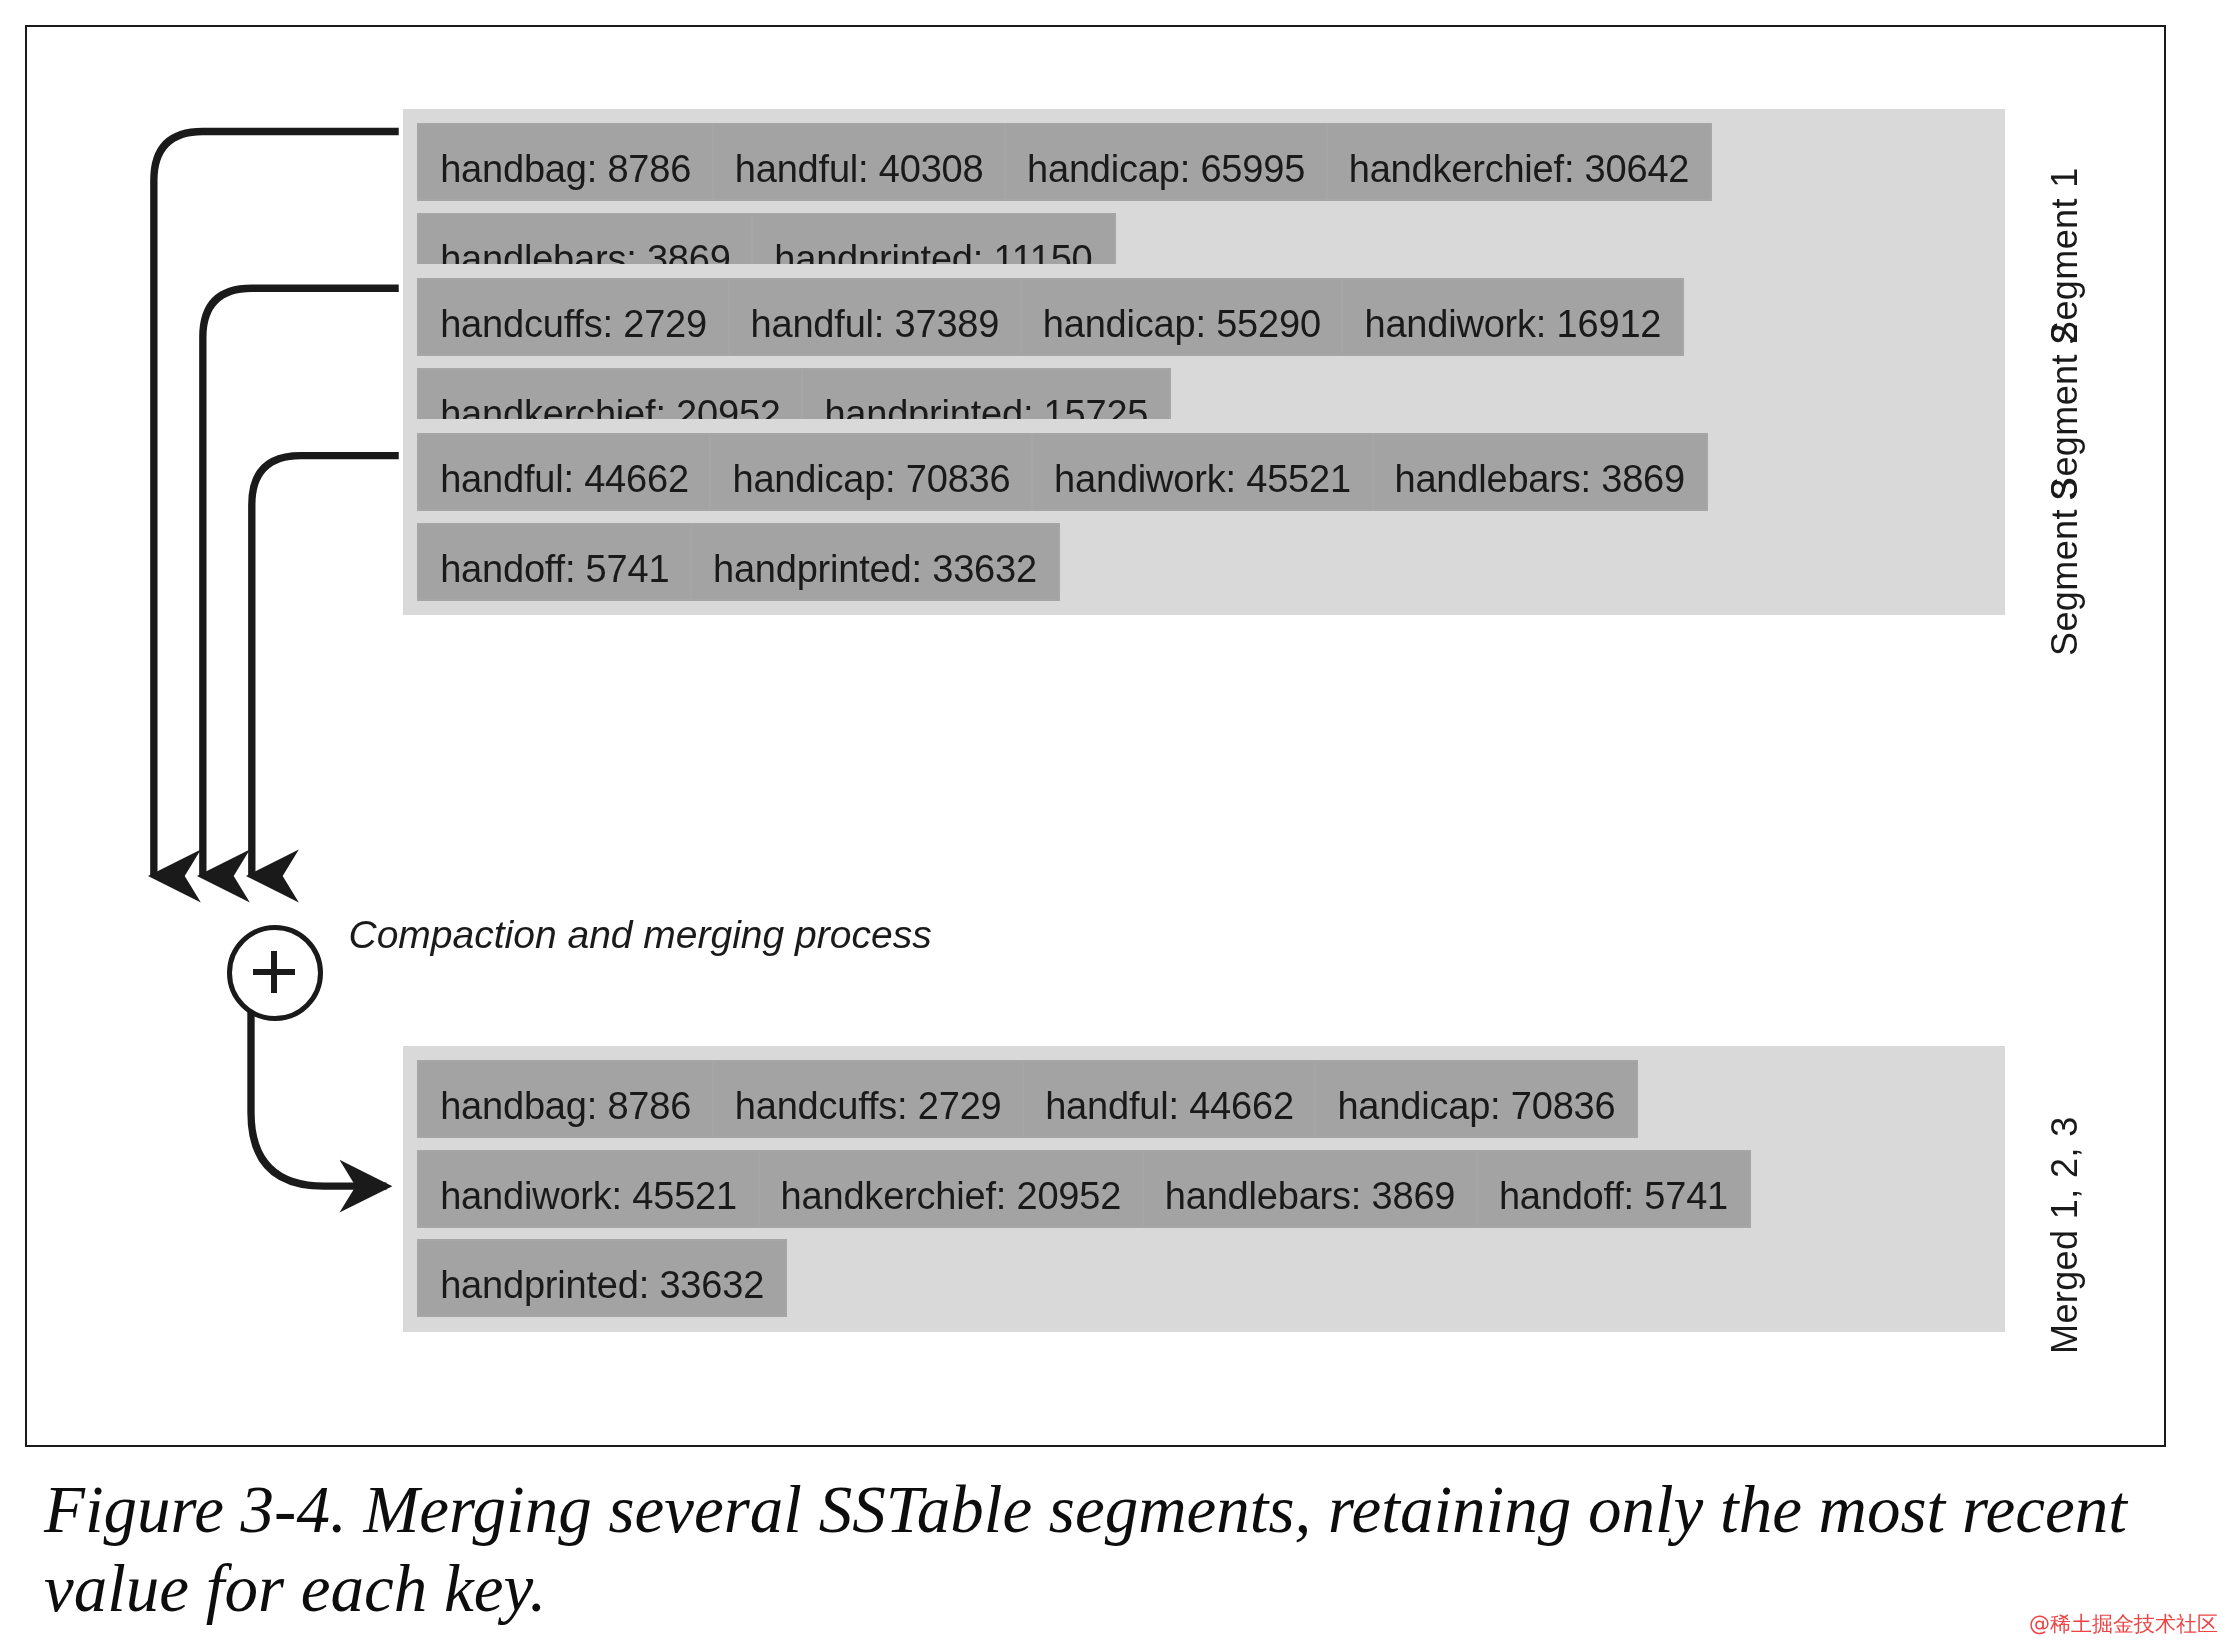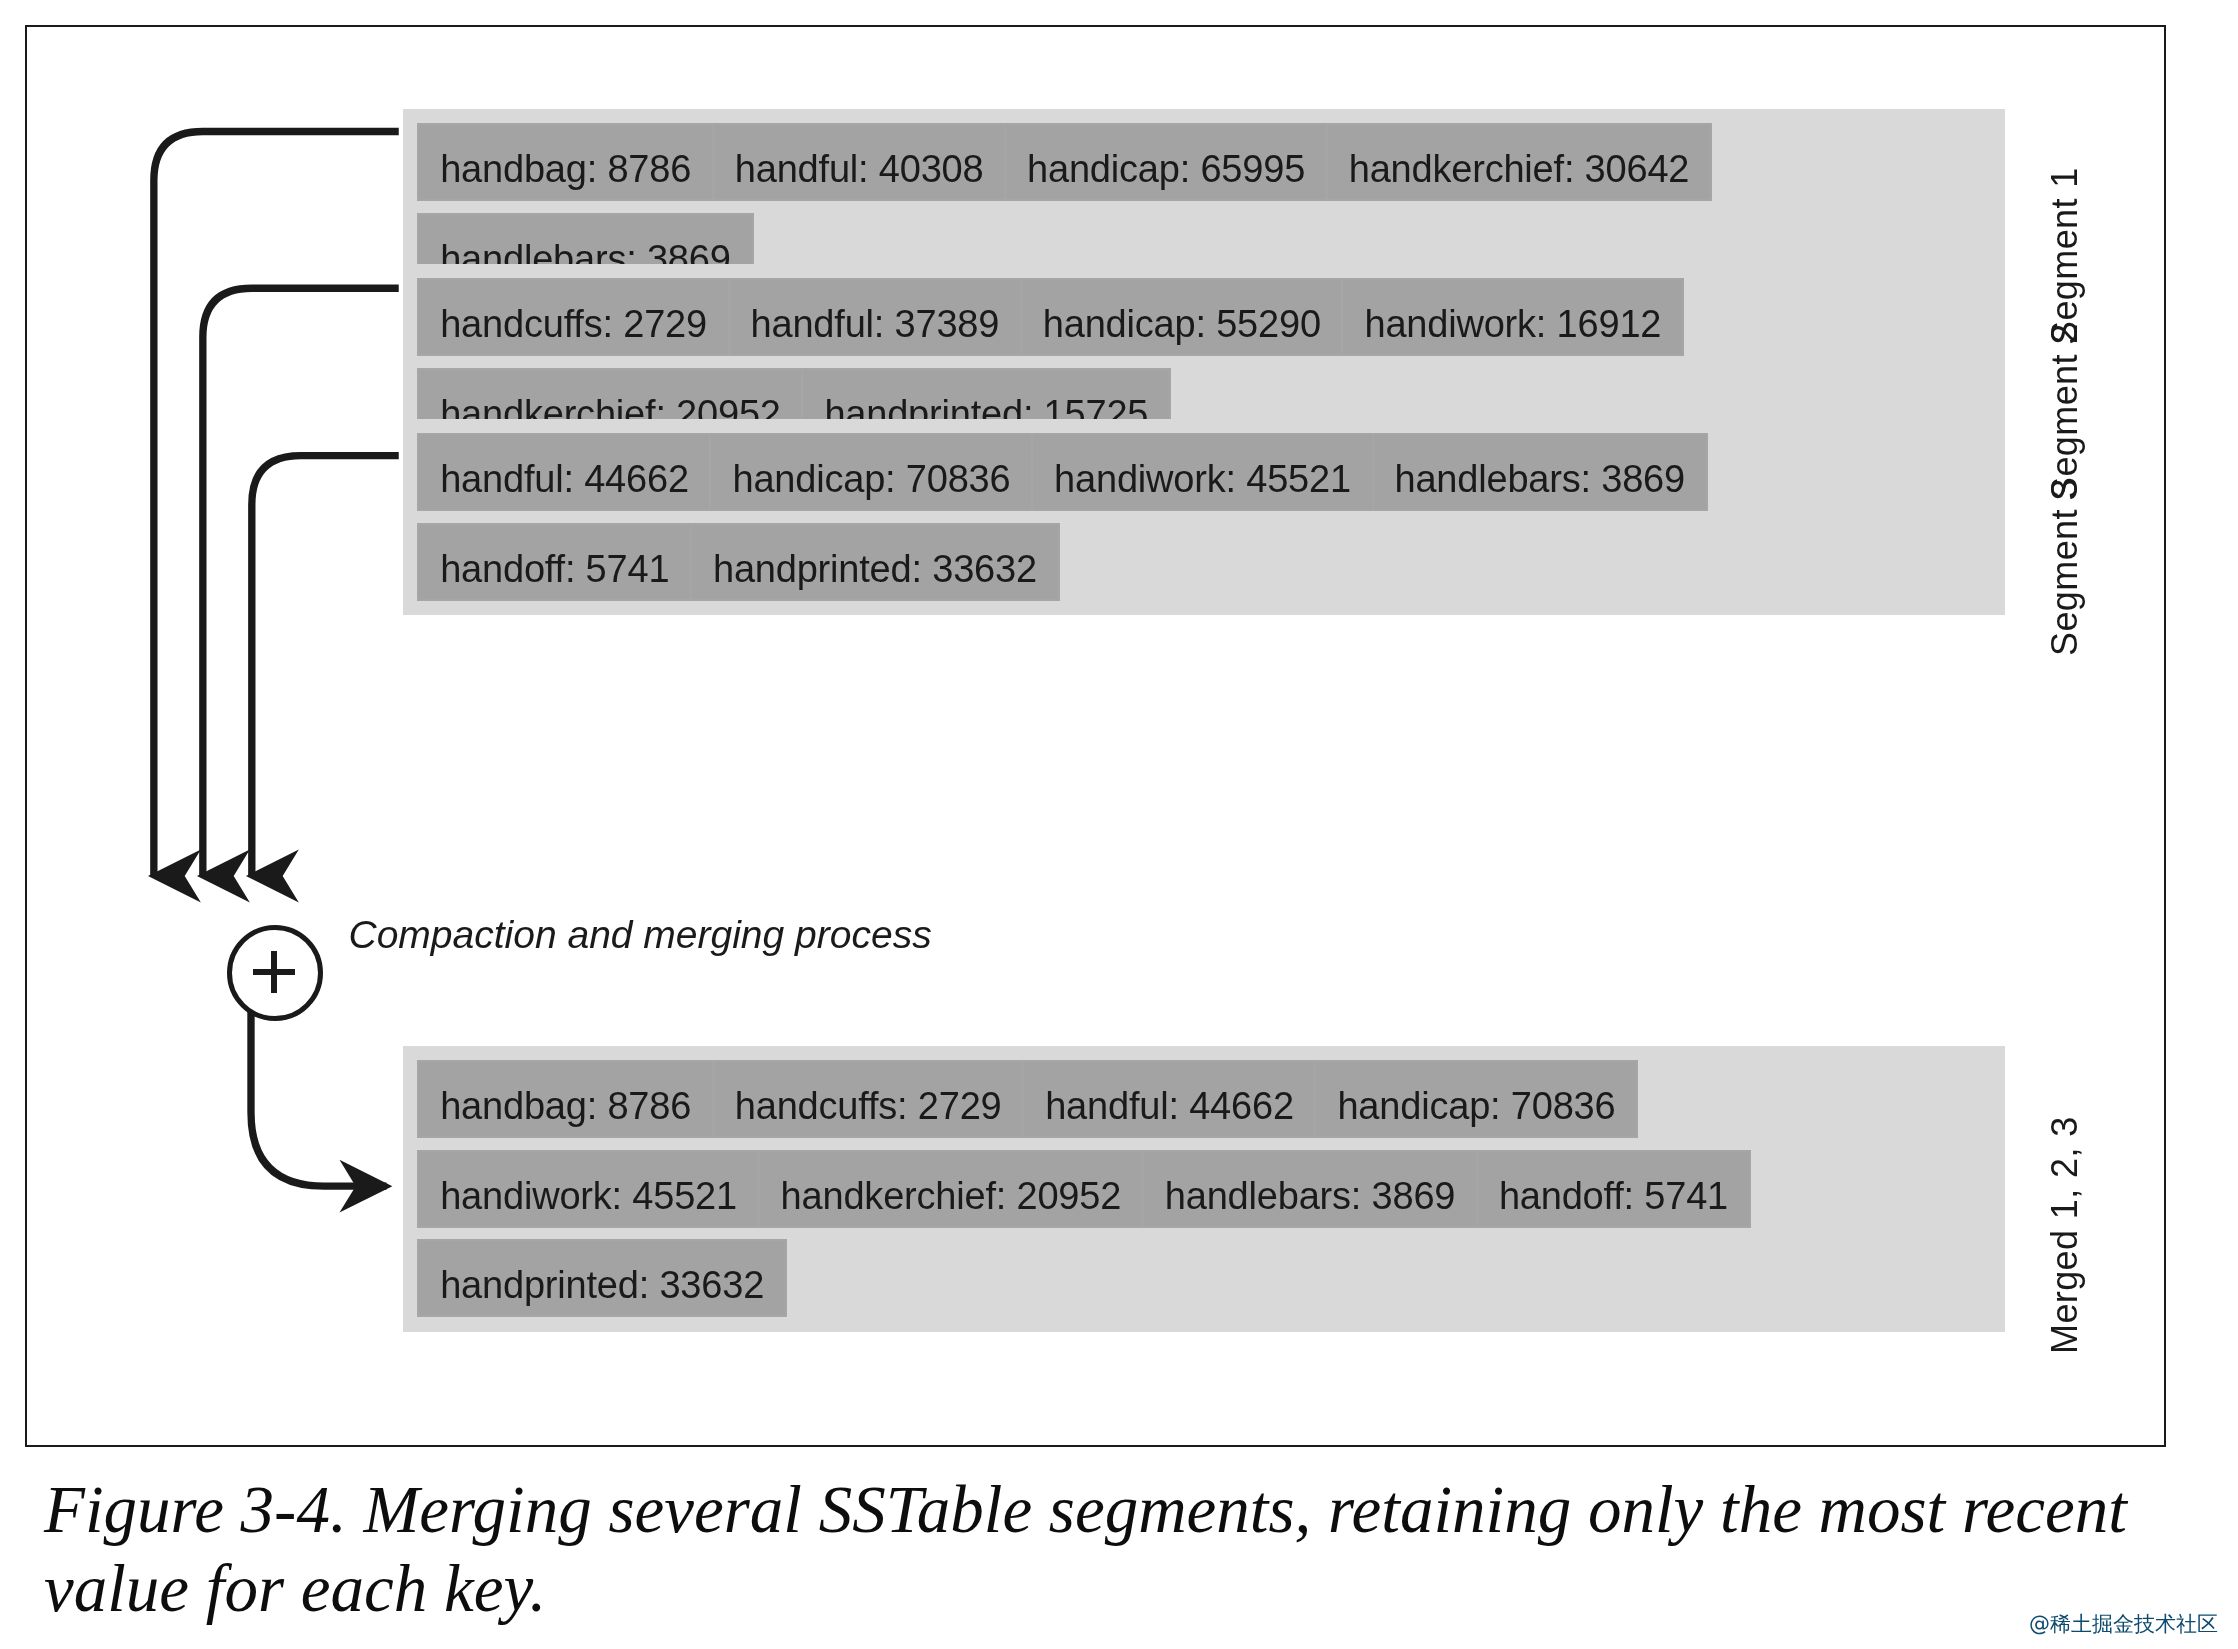--- a/index.html
+++ b/index.html
@@ -142,21 +142,21 @@
     color: #0d0d0d;
     margin-left: 16px;
   }
 
   
   #watermark {
     position: absolute;
     right: 21px;
     bottom: 11.4px;
     font-size: 21px;
-    color: #0c4a6e;
+    color: #ef4444;
     font-family: "DejaVu Sans", sans-serif;
     white-space: nowrap;
   }
 </style>
 </head>
 <body>
 
 <div id="figure-frame">
 
   <svg id="arrow-layer" viewBox="0 0 2622 1742" xmlns="http://www.w3.org/2000/svg">
@@ -180,20 +180,21 @@
 
   <div class="segment-band" style="left:376px; top:82px; width:1602px;">
     <div class="segment-row">
       <div class="kv-cell">handbag: 8786</div>
       <div class="kv-cell">handful: 40308</div>
       <div class="kv-cell">handicap: 65995</div>
       <div class="kv-cell">handkerchief: 30642</div>
     </div>
     <div class="segment-row">
       <div class="kv-cell">handlebars: 3869</div>
+      <div class="kv-cell">handprinted: 11150</div>
     </div>
   </div>
   <div class="side-label" style="left:2017px; top:318px;">Segment 1</div>
 
   <div class="segment-band" style="left:376px; top:237px; width:1602px;">
     <div class="segment-row">
       <div class="kv-cell">handcuffs: 2729</div>
       <div class="kv-cell">handful: 37389</div>
       <div class="kv-cell">handicap: 55290</div>
       <div class="kv-cell">handiwork: 16912</div>

